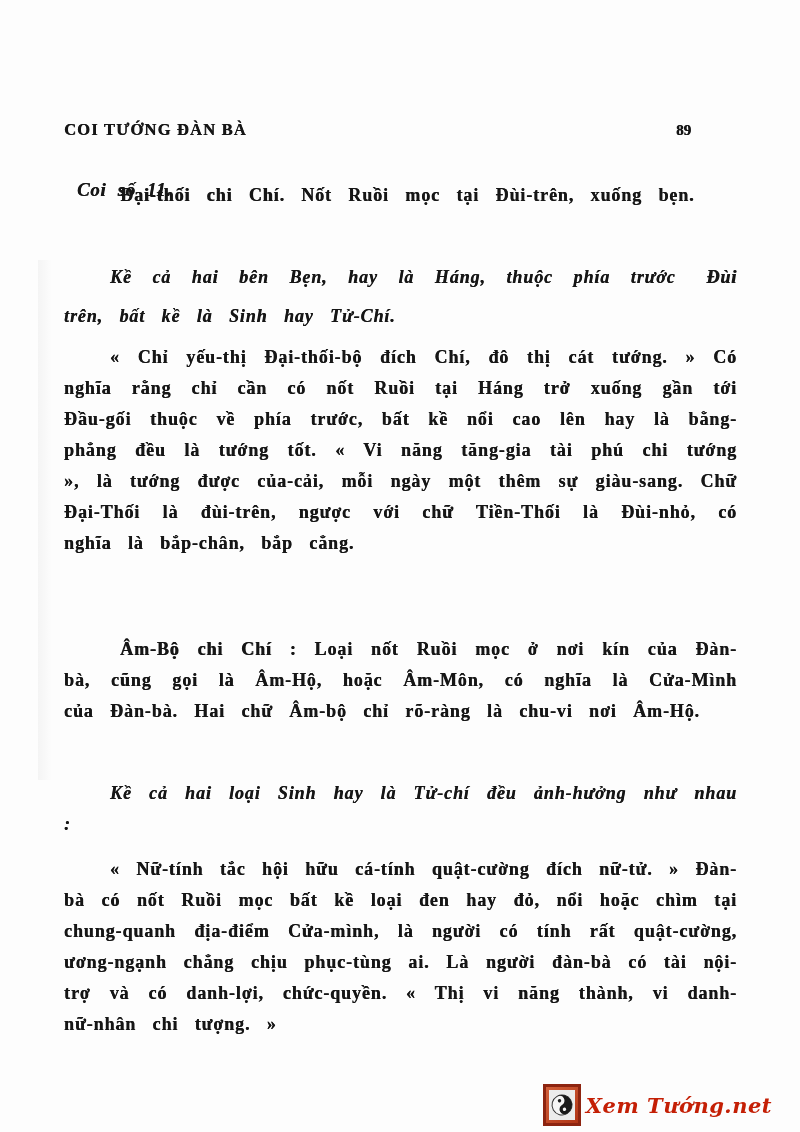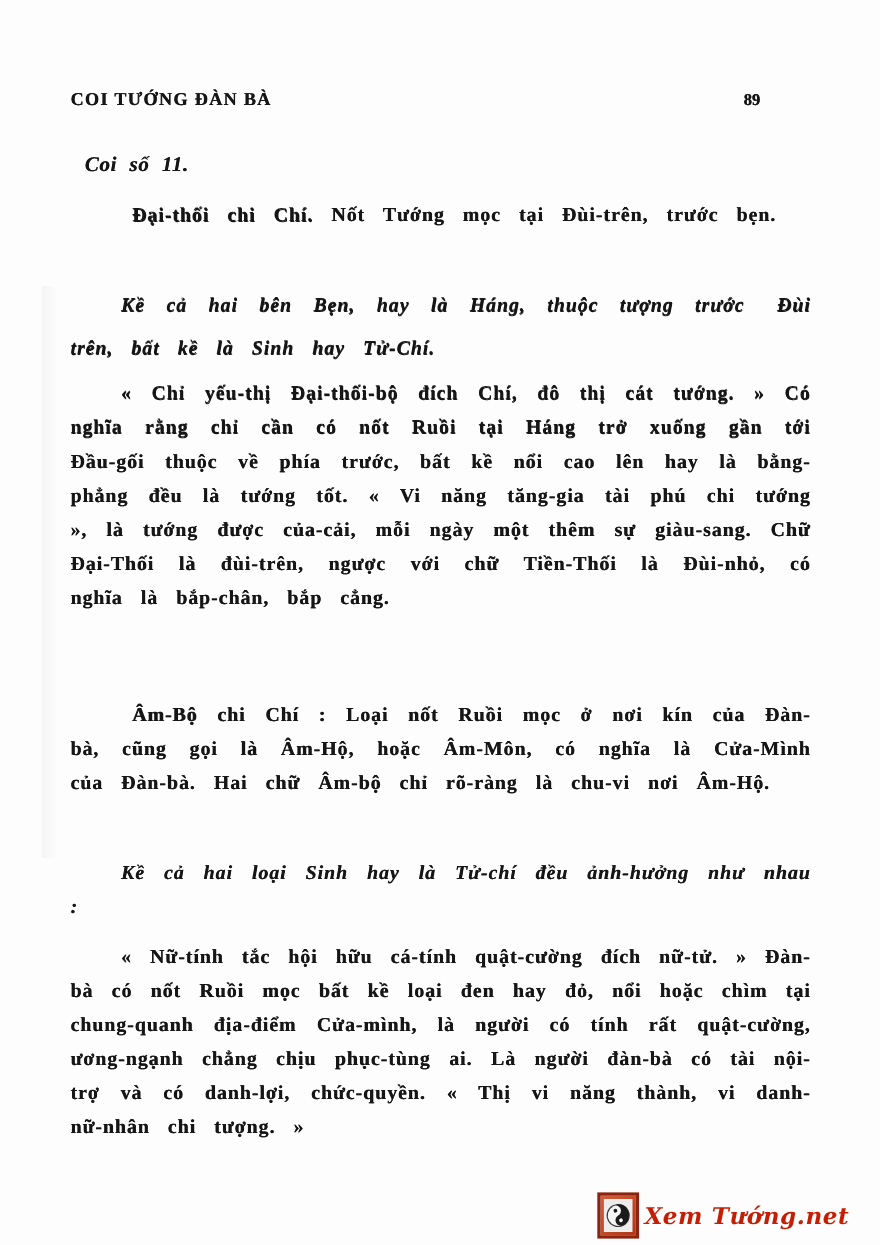--- a/index.html
+++ b/index.html
@@ -12,21 +12,21 @@
     position:relative;width:800px;height:1132px;
     background:var(--paper,#fdfdfd);
     color:var(--ink,#161616);
   }
   
   .page::before{
     content:"";position:absolute;left:38px;top:260px;width:14px;height:520px;
     background:linear-gradient(to right,rgba(0,0,0,0.035),rgba(0,0,0,0));
     pointer-events:none;
   }
-  .blk{position:absolute;left:64px;width:673px;}
+  .blk{position:absolute;left:64px;width:673px;margin-top:40px;}
   .header{top:80px;display:flex;justify-content:space-between;align-items:baseline;}
   .header .title{
     font-weight:bold;font-size:16.5px;letter-spacing:1.2px;
     text-shadow:0.4px 0.4px 0 currentColor;
   }
   .header .pageno{
     font-weight:bold;font-size:15px;padding-right:46px;
     text-shadow:0.4px 0.4px 0 currentColor;
   }
   .section-heading{
@@ -77,23 +77,23 @@
 
 <div class="page">
 
   <div class="blk header">
     <span class="title">COI TƯỚNG ĐÀN BÀ</span>
     <span class="pageno">89</span>
   </div>
 
   <div class="blk section-heading h1">Coi số 11.</div>
 
-  <p class="blk body lh-lg p1"><span class="lead">Đại-thối chi Chí.</span> <span>Nốt Tướng mọc tại Đùi-trên, trước bẹn.</span></p>
+  <p class="blk body lh-lg p1"><span class="lead">Đại-thối chi Chí.</span> <span>Nốt Ruồi mọc tại Đùi-trên, xuống bẹn.</span></p>
 
-  <p class="blk body lh-lg ital p2"><span>Kề cả hai bên Bẹn, hay là Háng, thuộc tượng trước</span> <span class="lead">Đùi</span> <span>trên, bất kề là Sinh hay Tử-Chí.</span></p>
+  <p class="blk body lh-lg ital p2"><span>Kề cả hai bên Bẹn, hay là Háng, thuộc phía trước</span> <span class="lead">Đùi</span> <span>trên, bất kề là Sinh hay Tử-Chí.</span></p>
 
   <p class="blk body p3">« Chỉ yếu-thị Đại-thối-bộ đích Chí, đô thị cát tướng. » Có nghĩa rằng chỉ cần có nốt Ruồi tại Háng trở xuống gần tới Đầu-gối thuộc về phía trước, bất kề nổi cao lên hay là bằng-phẳng đều là tướng tốt. « Vi năng tăng-gia tài phú chi tướng », là tướng được của-cải, mỗi ngày một thêm sự giàu-sang. Chữ Đại-Thối là đùi-trên, ngược với chữ Tiền-Thối là Đùi-nhỏ, có nghĩa là bắp-chân, bắp cẳng.</p>
 
 
   <p class="blk body p4"><span class="lead">Âm-Bộ chi Chí :</span> <span>Loại nốt Ruồi mọc ở nơi kín của Đàn-bà, cũng gọi là Âm-Hộ, hoặc Âm-Môn, có nghĩa là Cửa-Mình của Đàn-bà. Hai chữ Âm-bộ chỉ rõ-ràng là chu-vi nơi Âm-Hộ.</span></p>
 
   <p class="blk body p6">« Nữ-tính tắc hội hữu cá-tính quật-cường đích nữ-tử. » Đàn-bà có nốt Ruồi mọc bất kề loại đen hay đỏ, nổi hoặc chìm tại chung-quanh địa-điểm Cửa-mình, là người có tính rất quật-cường, ương-ngạnh chẳng chịu phục-tùng ai. Là người đàn-bà có tài nội-trợ và có danh-lợi, chức-quyền. « Thị vi năng thành, vi danh-nữ-nhân chi tượng. »</p>
 
   <p class="blk body ital p5">Kề cả hai loại Sinh hay là Tử-chí đều ảnh-hưởng như nhau :</p>
 

